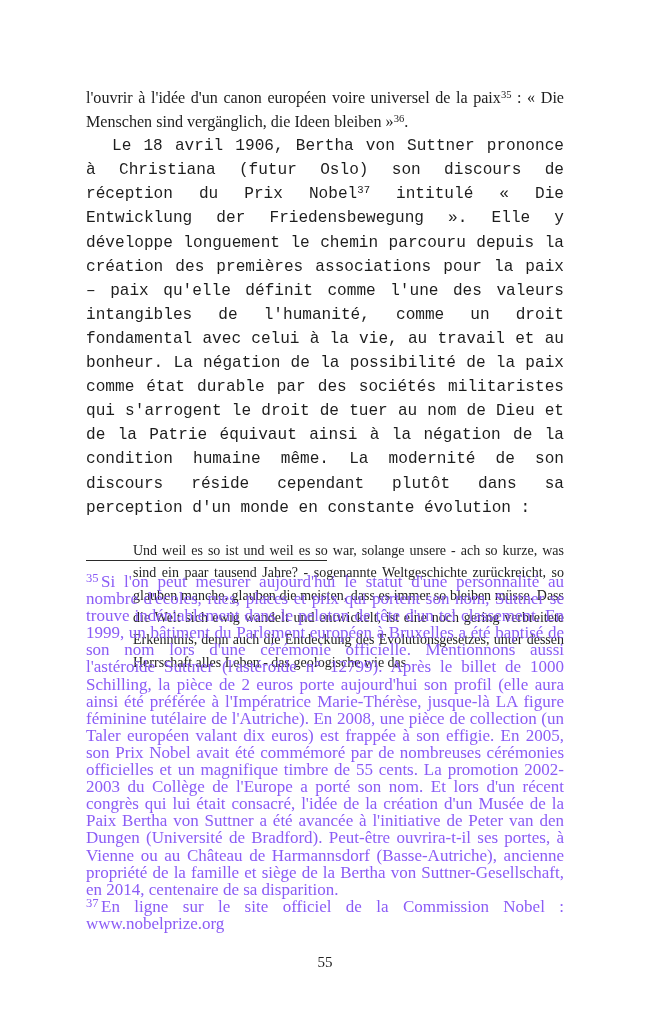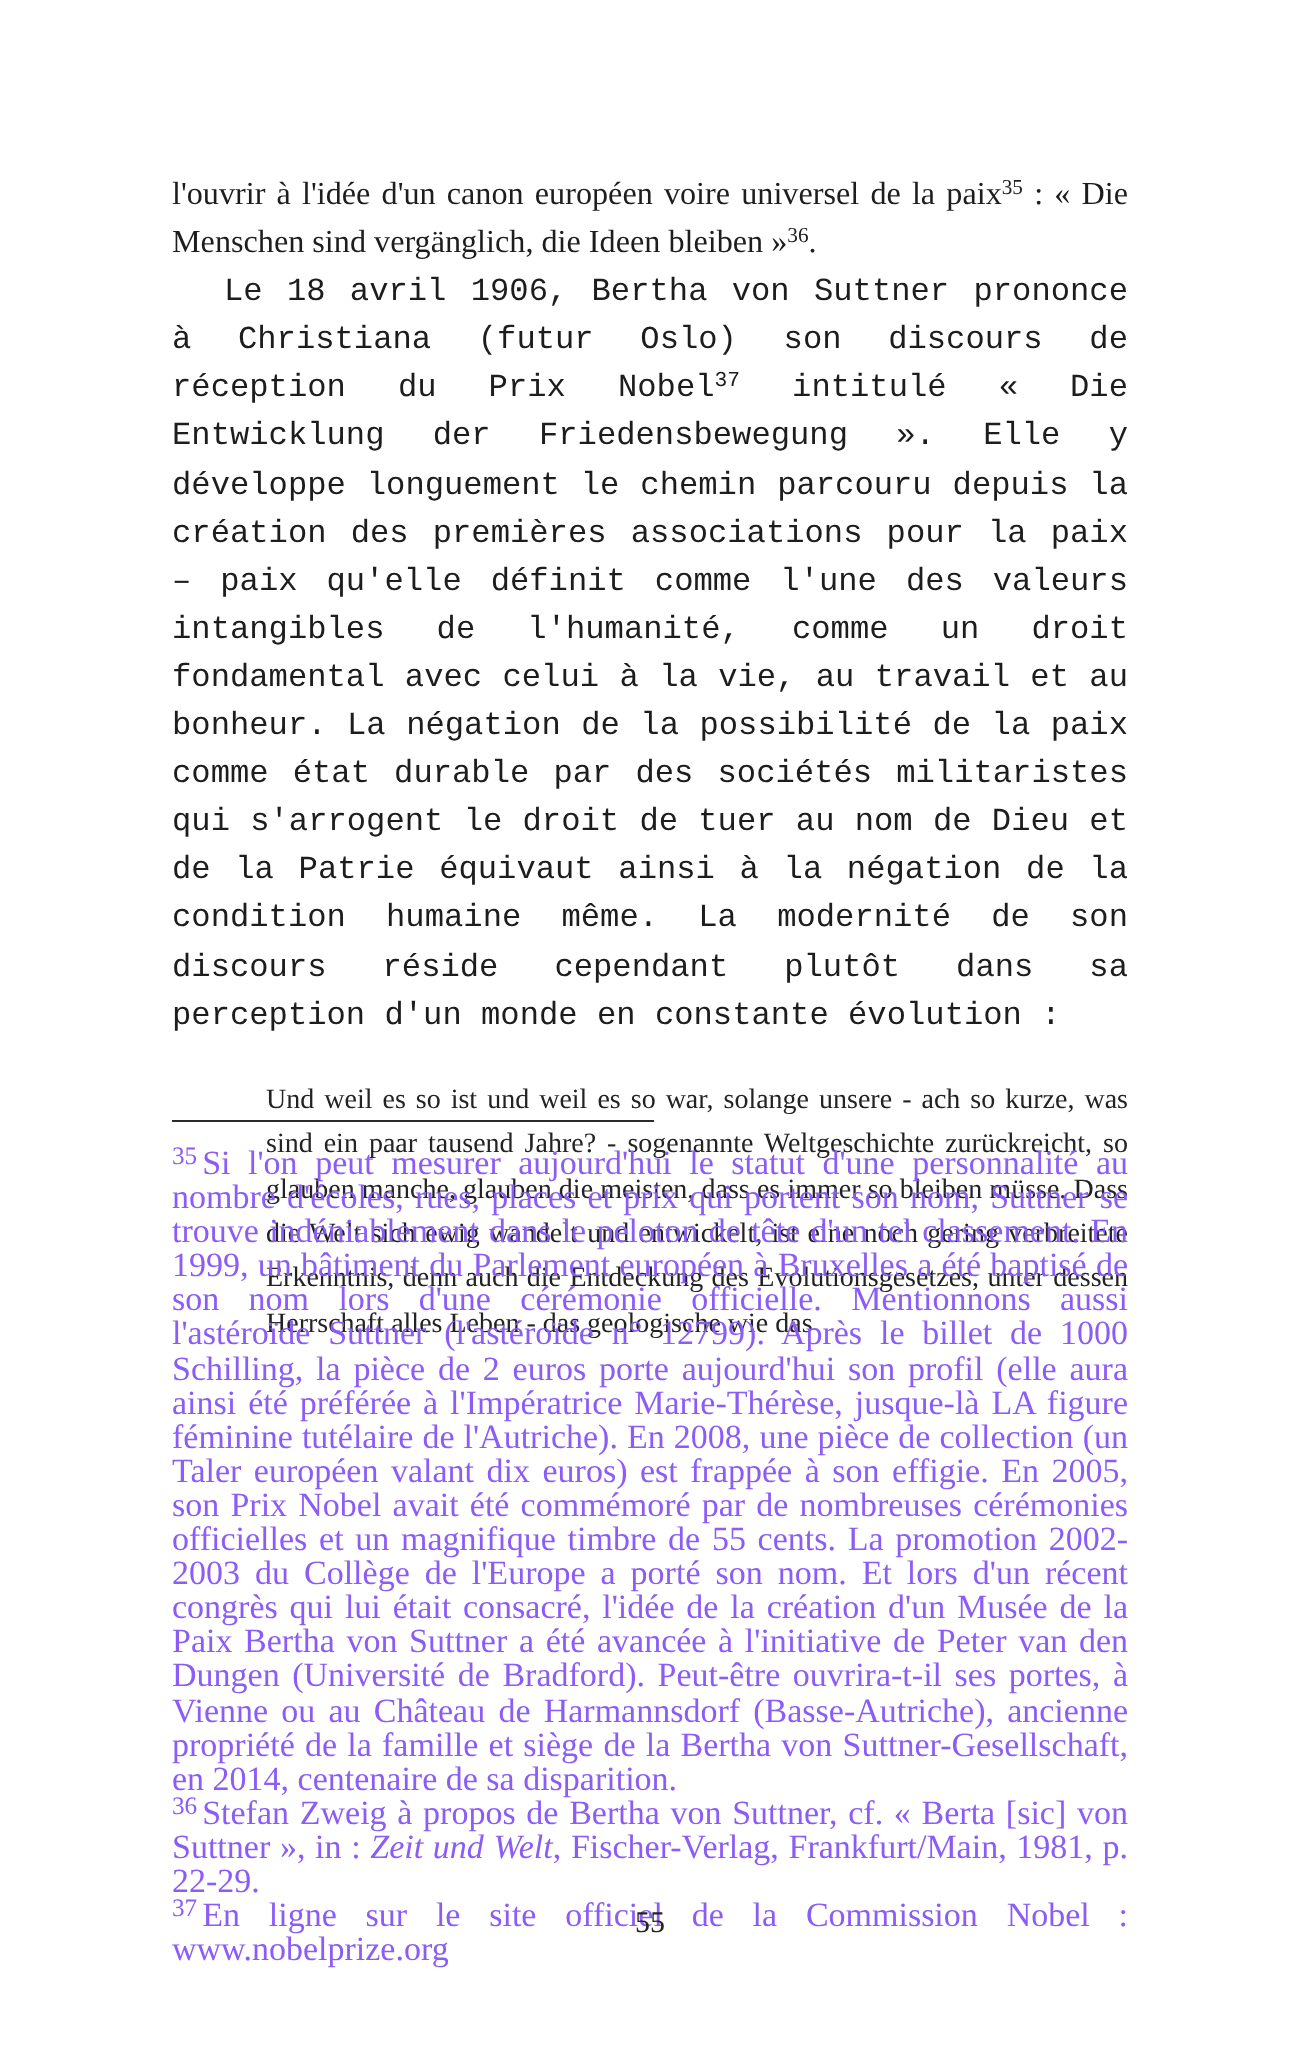--- a/index.html
+++ b/index.html
@@ -124,20 +124,19 @@
       </div>
     <div class="blockquote" id="blockquote">
         <p>Und weil es so ist und weil es so war, solange unsere - ach so kurze, was sind ein paar tausend Jahre? - sogenannte Weltgeschichte zurückreicht, so glauben manche, glauben die meisten, dass es immer so bleiben müsse. Dass die Welt sich ewig wandelt und entwickelt, ist eine noch gering verbreitete Erkenntnis, denn auch die Entdeckung des Evolutionsgesetzes, unter dessen Herrschaft alles Leben - das geologische wie das</p>
       </div>
   </div>
 
   <div class="footnotes">
     <hr class="fn-rule">
     <div id="footnote-list">
         <p class="fn-item"><sup class="fn-num">35</sup>Si l'on peut mesurer aujourd'hui le statut d'une personnalité au nombre d'écoles, rues, places et prix qui portent son nom, Suttner se trouve indéniablement dans le peloton de tête d'un tel classement. En 1999, un bâtiment du Parlement européen à Bruxelles a été baptisé de son nom lors d'une cérémonie officielle. Mentionnons aussi l'astéroïde Suttner (l'astéroïde n° 12799). Après le billet de 1000 Schilling, la pièce de 2 euros porte aujourd'hui son profil (elle aura ainsi été préférée à l'Impératrice Marie-Thérèse, jusque-là LA figure féminine tutélaire de l'Autriche). En 2008, une pièce de collection (un Taler européen valant dix euros) est frappée à son effigie. En 2005, son Prix Nobel avait été commémoré par de nombreuses cérémonies officielles et un magnifique timbre de 55 cents. La promotion 2002-2003 du Collège de l'Europe a porté son nom. Et lors d'un récent congrès qui lui était consacré, l'idée de la création d'un Musée de la Paix Bertha von Suttner a été avancée à l'initiative de Peter van den Dungen (Université de Bradford). Peut-être ouvrira-t-il ses portes, à Vienne ou au Château de Harmannsdorf (Basse-Autriche), ancienne propriété de la famille et siège de la Bertha von Suttner-Gesellschaft, en 2014, centenaire de sa disparition.</p>
-        <p class="fn-item"><sup class="fn-num">36</sup>Stefan Zweig à propos de Bertha von Suttner, cf. « Berta [sic] von Suttner », in : <em class="fn-italic">Zeit und Welt</em>, Fischer-Verlag, Frankfurt/Main, 1981, p. 22-29.</p>
         <p class="fn-item"><sup class="fn-num">37</sup>En ligne sur le site officiel de la Commission Nobel : www.nobelprize.org</p>
       </div>
   </div>
 
   <div class="folio">55</div>
 
 </div>
 
 </body></html>

